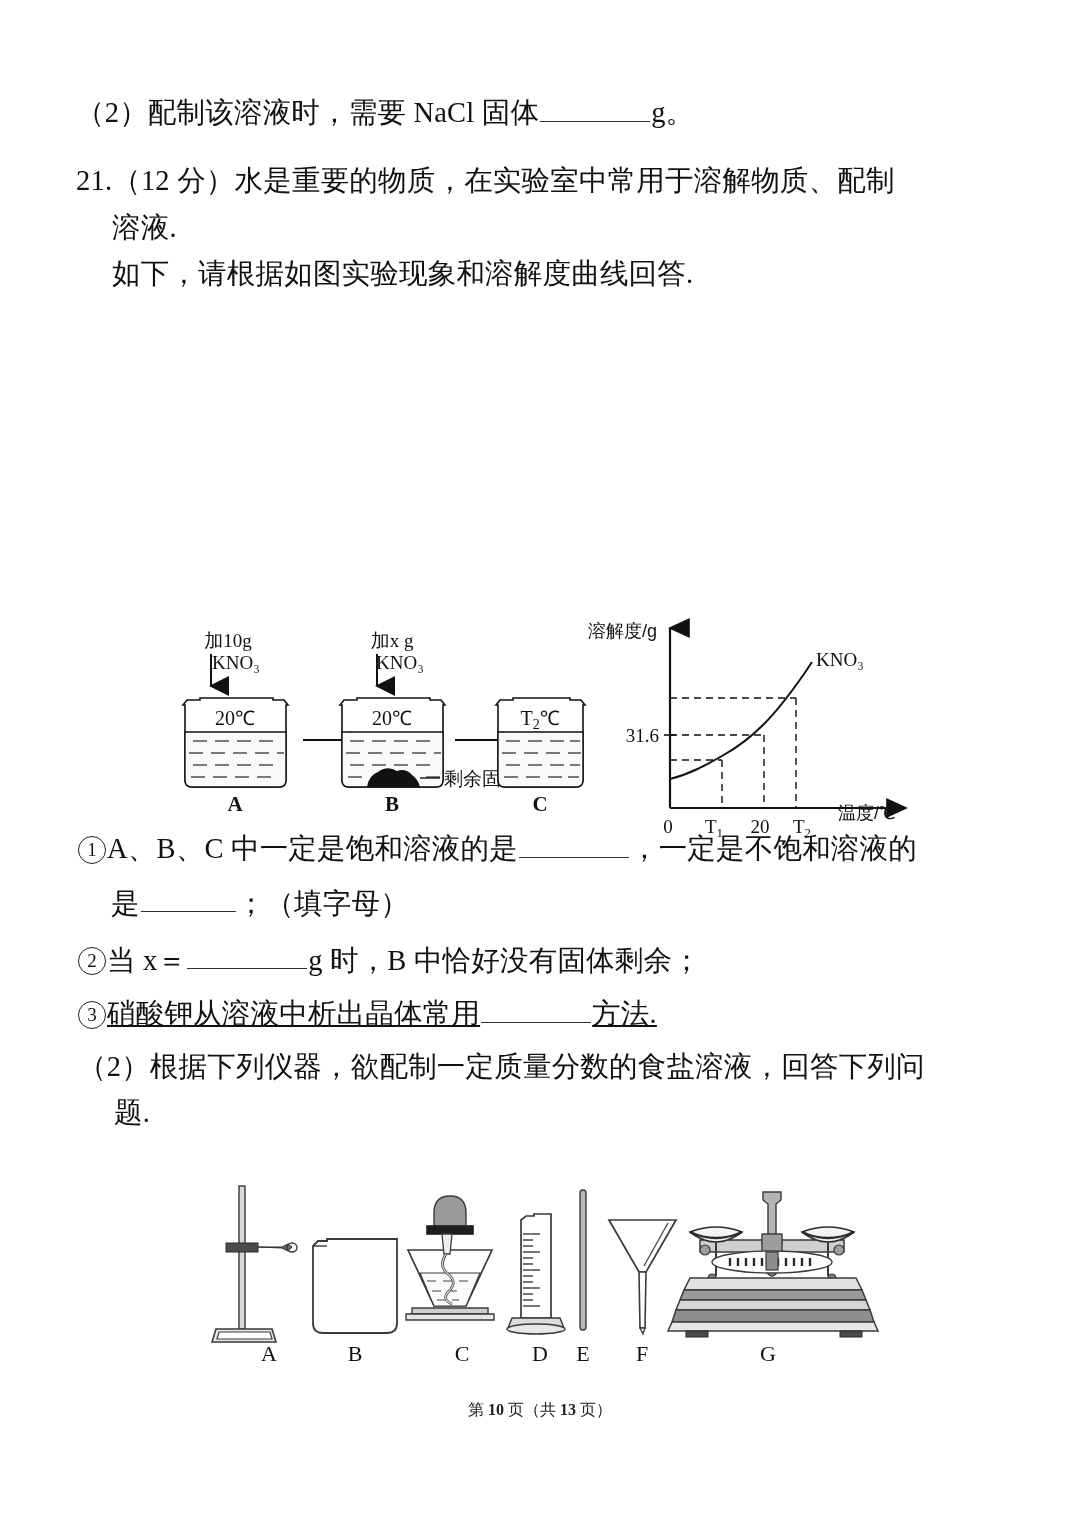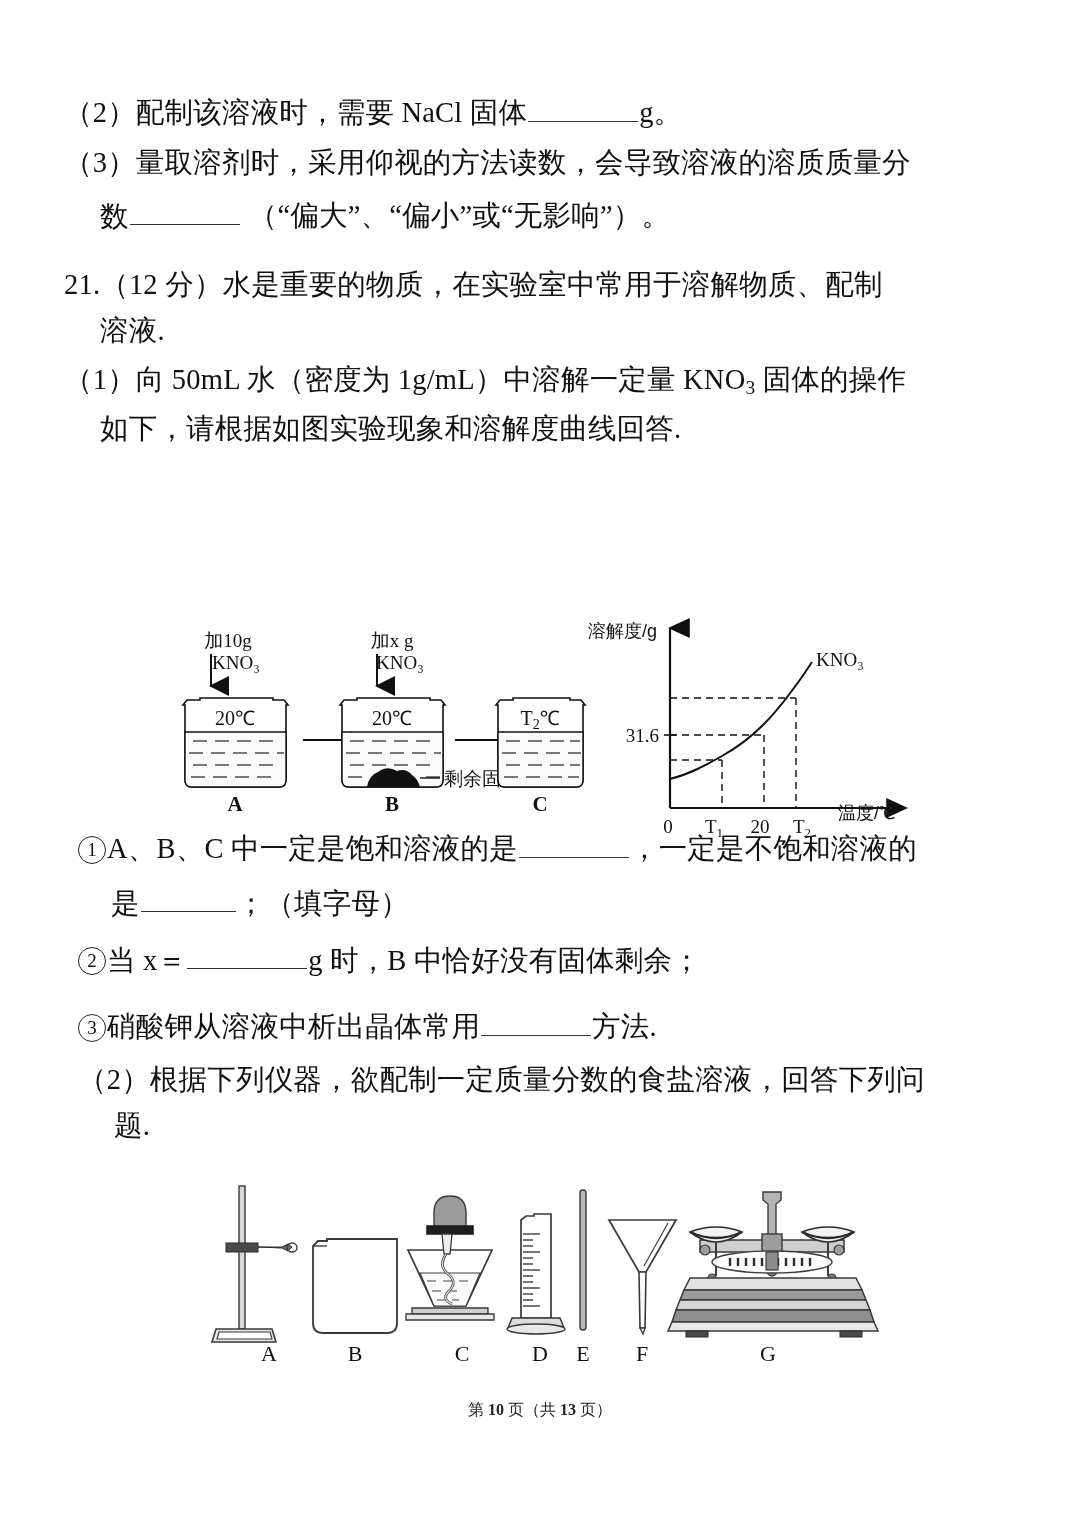--- a/index.html
+++ b/index.html
@@ -15,21 +15,21 @@
     color: #111111;
     overflow: hidden;
   }
   .page {
     position: absolute;
     inset: 0;
     padding: 0;
   }
   .txtcol {
     position: absolute;
-    left: 64px;
+    left: 76px;
     top: 92px;
     width: 940px;
   }
   .line {
     font-size: 28.5px;
     line-height: 1.0;
     margin: 0 0 0 0;
     letter-spacing: 0.2px;
     white-space: nowrap;
   }
@@ -109,35 +109,26 @@
 <div class="page">
 
   <div class="txtcol">
 
     <div class="blk" style="margin-bottom:22px;">
       <div class="line">
         <span>（2）配制该溶液时，需要 NaCl 固体</span><span class="fill w110"></span><span class="lat">g。</span>
       </div>
     </div>
 
-    <div class="blk" style="margin-bottom:22px;">
-      <div class="line">（3）量取溶剂时，采用仰视的方法读数，会导致溶液的溶质质量分</div>
-      <div class="line ind" style="margin-top:18px;">
-        <span>数</span><span class="fill w110"></span><span style="margin-left:8px;">（“偏大”、“偏小”或“无影响”）。</span>
-      </div>
-    </div>
 
 
     <div class="blk" style="margin-top:40px;">
       <div class="line">21.（12 分）水是重要的物质，在实验室中常用于溶解物质、配制</div>
       <div class="line ind" style="margin-top:18px;">溶液.</div>
 
-      <div class="line" style="margin-top:20px;">
-        <span>（1）向 50mL 水（密度为 1g/mL）中溶解一定量 KNO</span><sub>3</sub><span> 固体的操作</span>
-      </div>
       <div class="line ind" style="margin-top:18px;">如下，请根据如图实验现象和溶解度曲线回答.</div>
     </div>
 
   </div>
 
   <div class="fig1">
     <svg width="1080" height="232" viewBox="0 0 1080 232" xmlns="http://www.w3.org/2000/svg">
       <defs>
         <marker id="arrH" markerWidth="9" markerHeight="9" refX="8" refY="4.5" orient="auto">
           <path d="M0,0 L9,4.5 L0,9 Z" fill="#111"></path>
@@ -288,21 +279,21 @@
       <span class="circnum">1</span><span>A、B、C 中一定是饱和溶液的是</span><span class="fill w110"></span><span>，一定是不饱和溶液的</span>
     </div>
     <div class="line ind2" style="margin-top:19px;">
       <span>是</span><span class="fill w95"></span><span>；（填字母）</span>
     </div>
 
     <div class="line" style="margin-top:22px;">
       <span class="circnum">2</span><span>当 x＝</span><span class="fill w120"></span><span class="lat">g 时，B 中恰好没有固体剩余；</span>
     </div>
 
-    <div class="line" style="margin-top:31px;">
+    <div class="line" style="margin-top:18px;text-decoration:underline;">
       <span class="circnum">3</span><span>硝酸钾从溶液中析出晶体常用</span><span class="fill w110"></span><span>方法.</span>
     </div>
 
     <div class="line" style="margin-top:24px;">（2）根据下列仪器，欲配制一定质量分数的食盐溶液，回答下列问</div>
     <div class="line ind" style="margin-top:18px;">题.</div>
   </div>
 
   <div class="fig2">
     <svg width="1080" height="190" viewBox="0 0 1080 190" xmlns="http://www.w3.org/2000/svg">
       <g stroke="#3a3a3a" fill="none" stroke-width="1.6">

